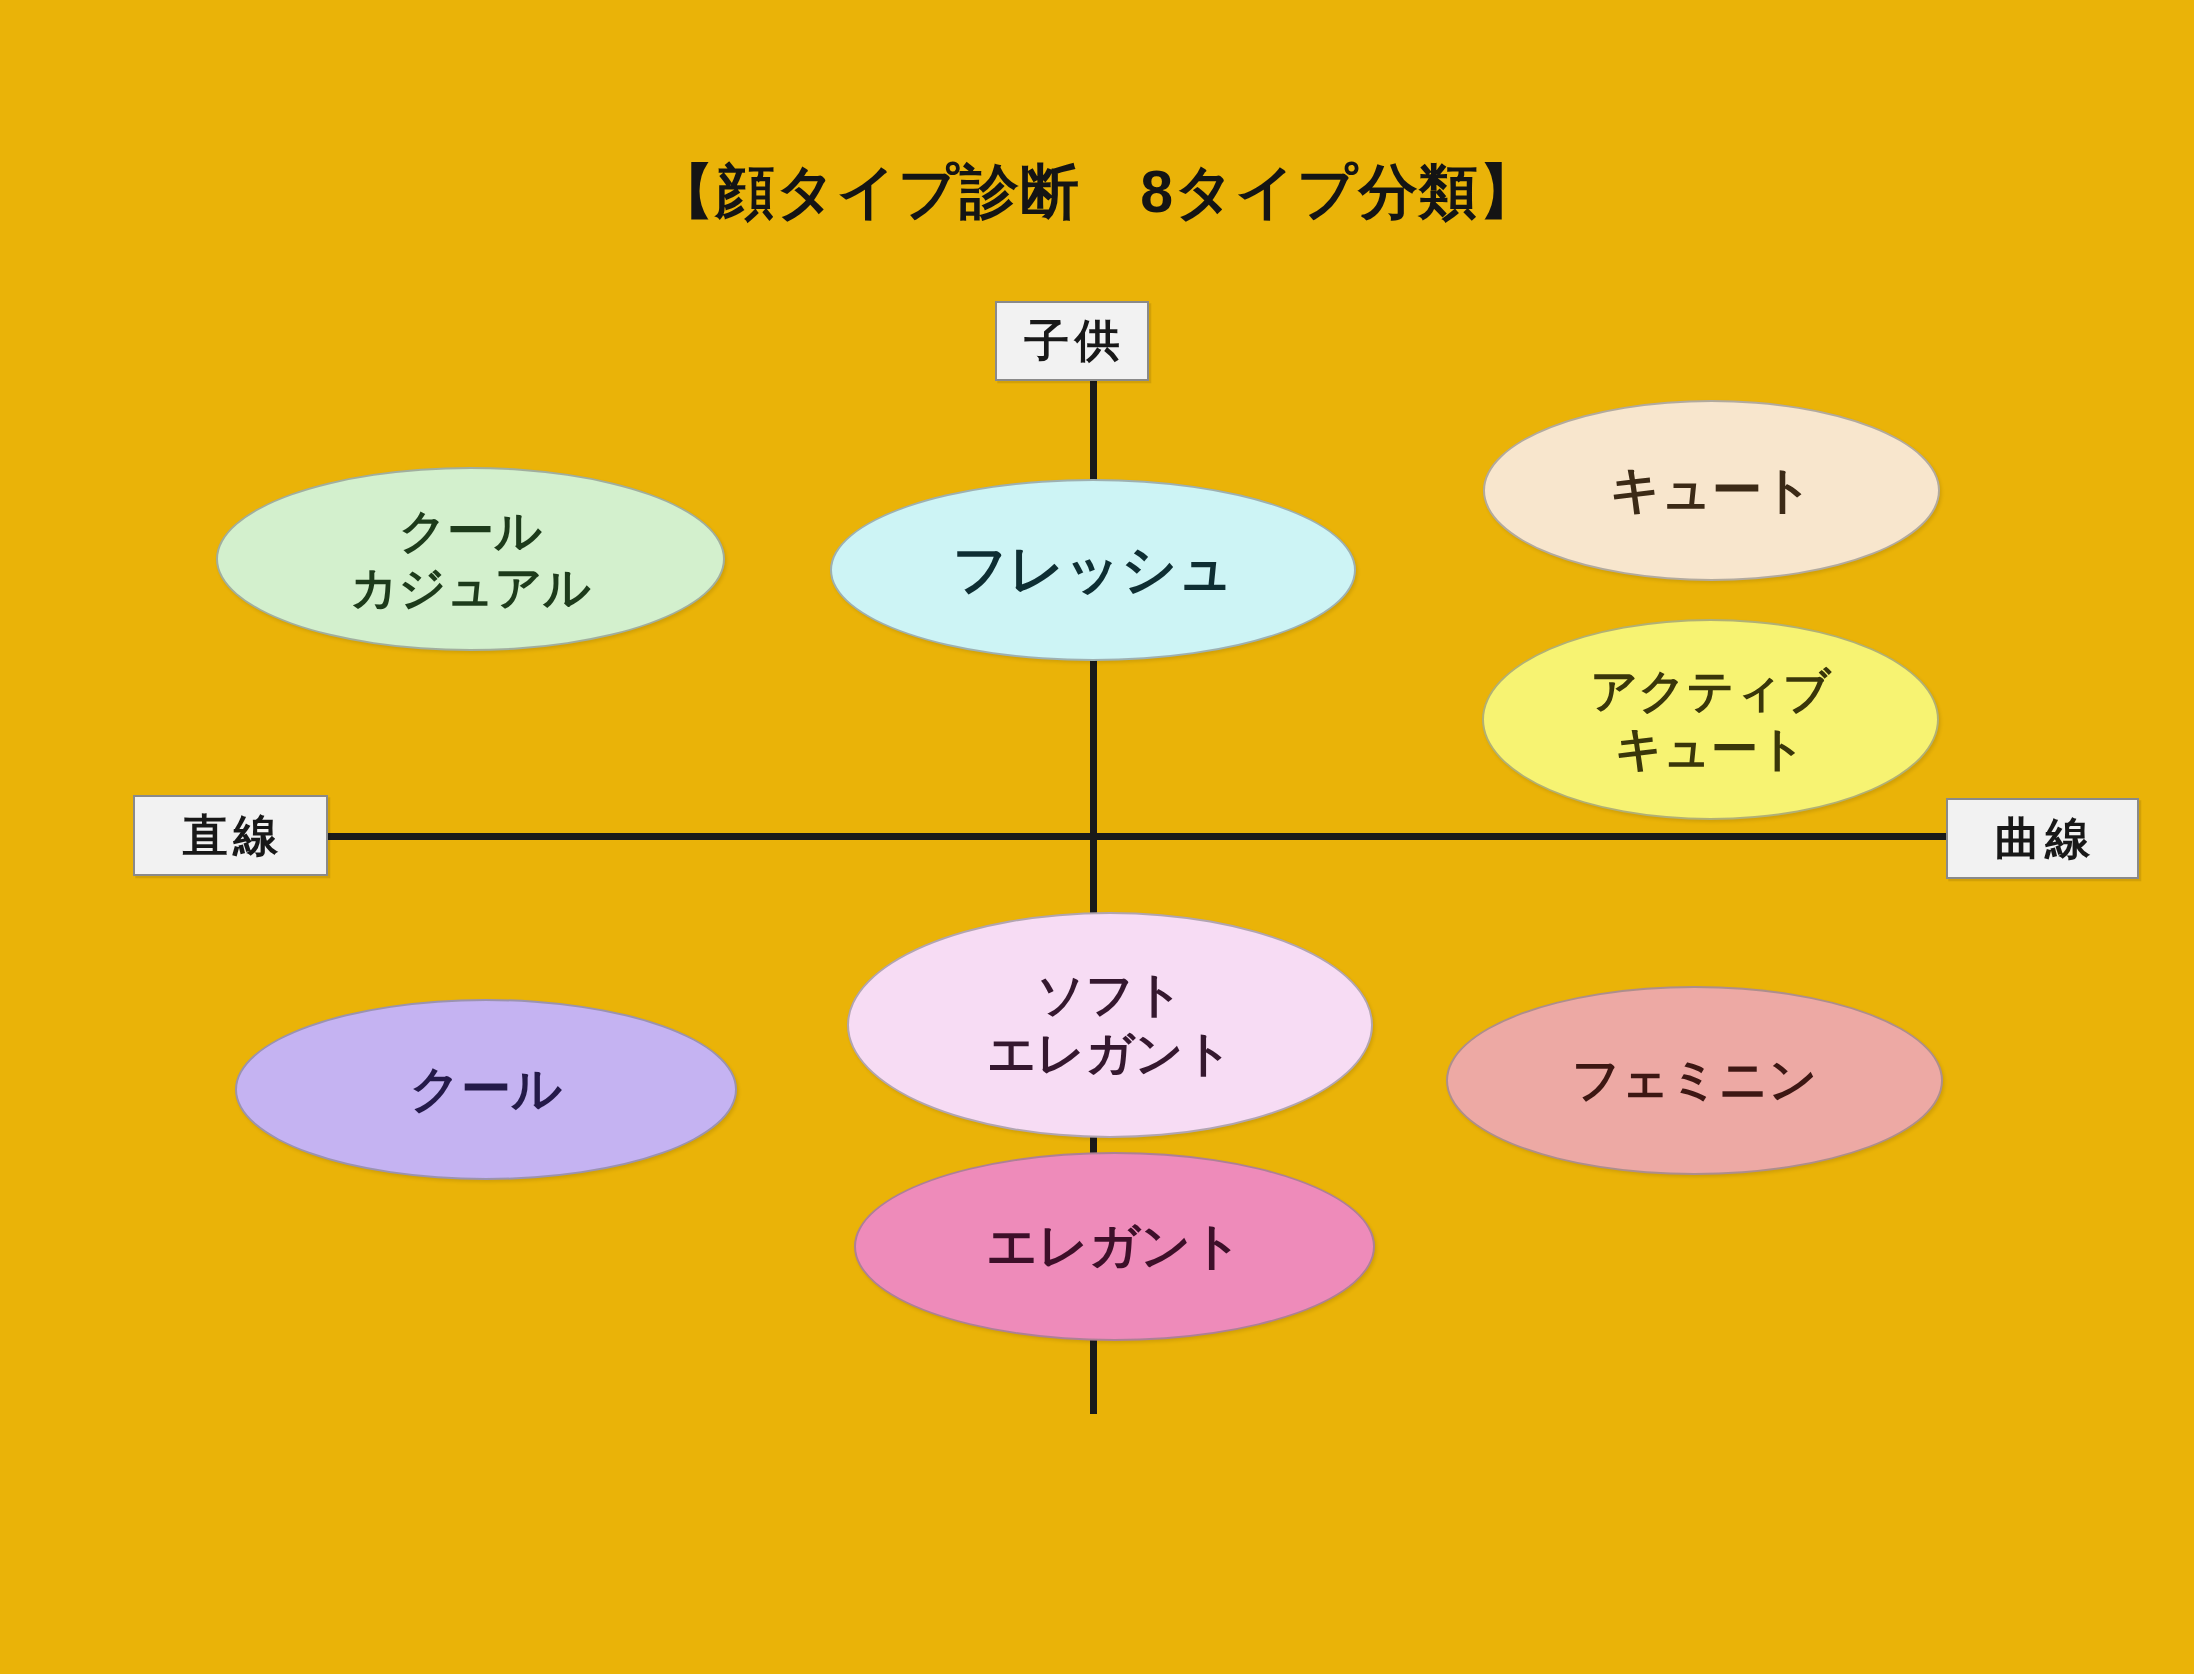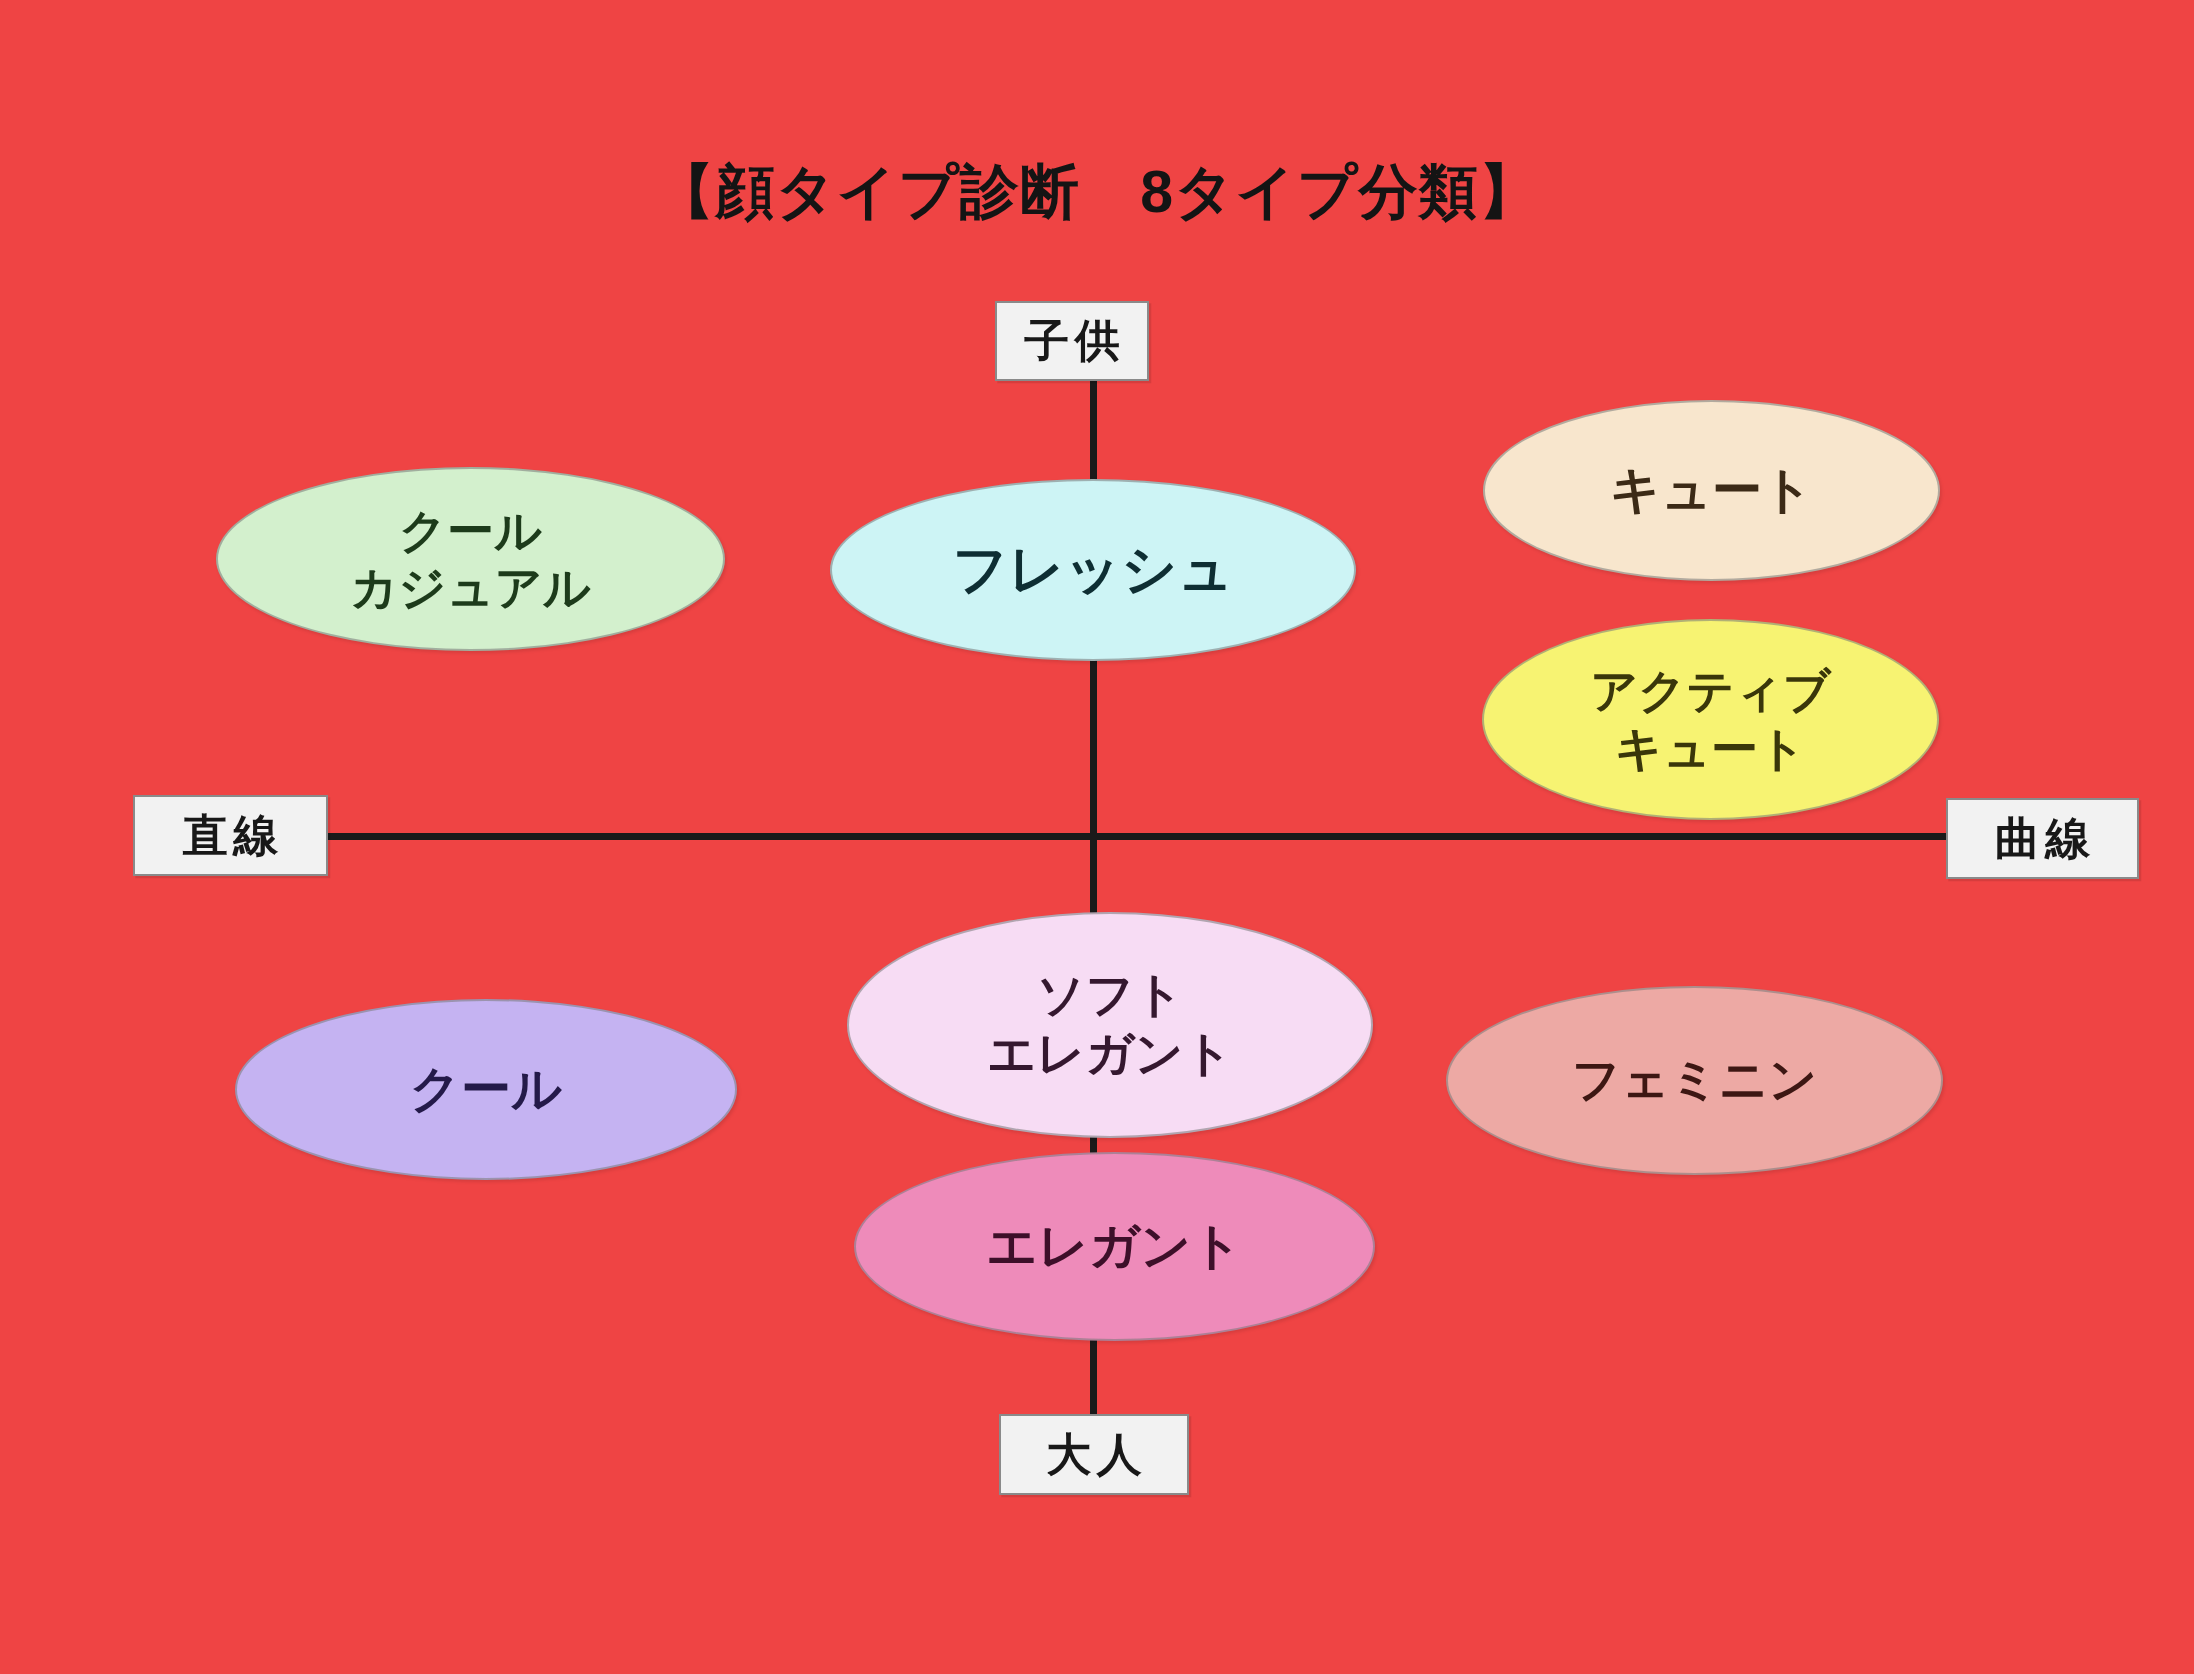--- a/index.html
+++ b/index.html
@@ -1,20 +1,20 @@
 <!DOCTYPE html>
 <html style="font-size:9.1px"><head>
 <meta charset="utf-8">
 <title>Face Type Diagnosis Diagram</title>
 <style>
   html,body{margin:0;padding:0;background:#ffffff;}
   body{width:2194px;height:1675px;position:relative;overflow:hidden;
        font-family:"Liberation Sans","DejaVu Sans",sans-serif;color:#111;}
 
-  #stage{position:absolute;left:0;top:0;width:2194px;height:1675px;background:#ef4444;}
+  #stage{position:absolute;left:0;top:0;width:2194px;height:1675px;background:#eab308;}
 
   
   .title{
     position:absolute; left:0; right:0; top:153px;
     text-align:center;
     font-size:59px; font-weight:bold; letter-spacing:1.1px;
     color:#141414; white-space:nowrap;
   }
 
   
@@ -105,21 +105,20 @@
 
   <div class="title">【顔タイプ診断　8タイプ分類】</div>
 
   <div class="axis-h"></div>
   <div class="axis-v-top"></div>
   <div class="axis-v-bot"></div>
 
   <div class="axbox" id="box-top">子供</div>
   <div class="axbox" id="box-left">直線</div>
   <div class="axbox" id="box-right">曲線</div>
-  <div class="axbox" id="box-bottom">大人</div>
 
   <div class="ell" id="ell-cool-casual">
     <span class="l1">クール</span>
     <span class="l2">カジュアル</span>
   </div>
 
   <div class="ell" id="ell-fresh">
     <span class="l1">フレッシュ</span>
   </div>
 

